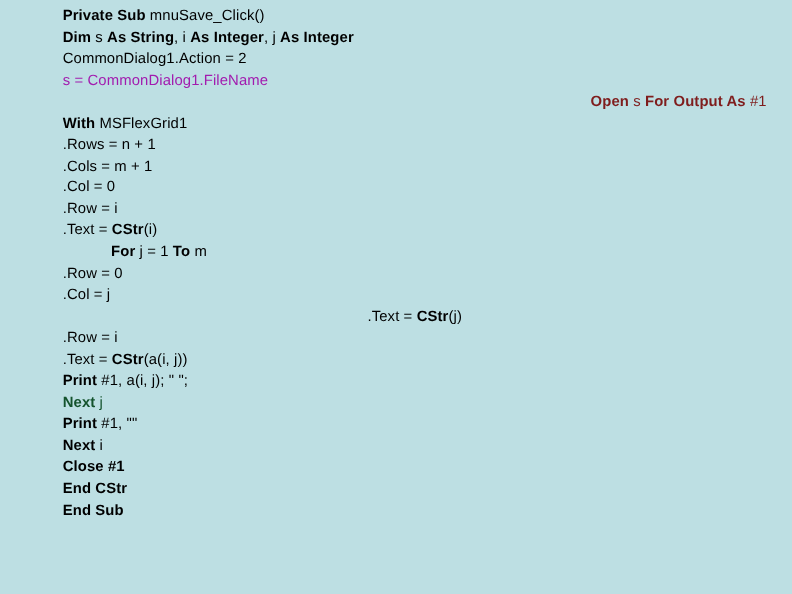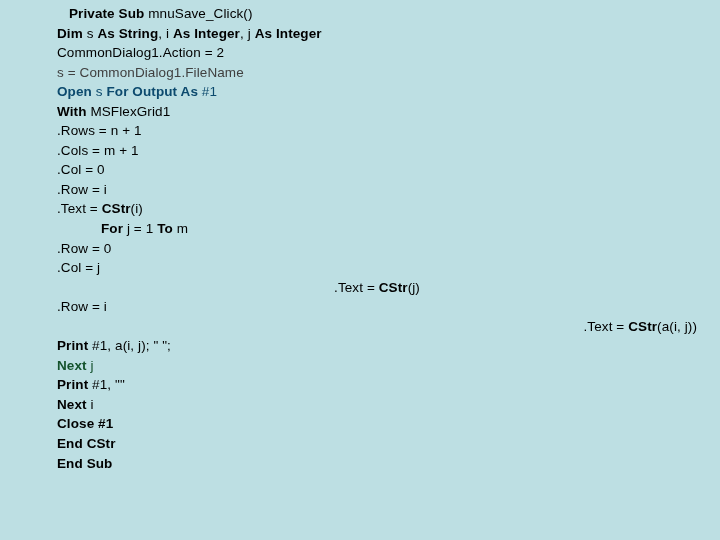--- a/index.html
+++ b/index.html
@@ -32,37 +32,37 @@
     font-weight: bold;
   }
   .code-line .id {
     font-weight: normal;
   }
 </style>
 </head>
 <body style="background: rgb(189, 223, 227);">
 
 <div id="code-listing">
-    <div class="code-line" style="color: rgb(0, 0, 0); margin-left: 12px;"><span class="kw">Private Sub</span><span class="id"> mnuSave_Click()</span></div>
+    <div class="code-line" style="color: rgb(0, 0, 0);"><span class="kw">Private Sub</span><span class="id"> mnuSave_Click()</span></div>
     <div class="code-line" style="color: rgb(0, 0, 0);"><span class="kw">Dim</span><span class="id"> s </span><span class="kw">As String</span><span class="id">, i </span><span class="kw">As Integer</span><span class="id">, j </span><span class="kw">As Integer</span></div>
     <div class="code-line" style="color: rgb(0, 0, 0);"><span class="id">CommonDialog1.Action = 2</span></div>
-    <div class="code-line" style="color: #404040;"><span class="id">s = CommonDialog1.FileName</span></div>
-    <div class="code-line" style="color: #0c4a6e;"><span class="kw">Open</span><span class="id"> s </span><span class="kw">For Output As</span><span class="id"> #1</span></div>
+    <div class="code-line" style="color: #a21caf;"><span class="id">s = CommonDialog1.FileName</span></div>
+    <div class="code-line" style="color: #7f1d1d; text-align: right;"><span class="kw">Open</span><span class="id"> s </span><span class="kw">For Output As</span><span class="id"> #1</span></div>
     <div class="code-line" style="color: rgb(0, 0, 0);"><span class="kw">With</span><span class="id"> MSFlexGrid1</span></div>
     <div class="code-line" style="color: rgb(0, 0, 0);"><span class="id">.Rows = n + 1</span></div>
     <div class="code-line" style="color: rgb(0, 0, 0);"><span class="id">.Cols = m + 1</span></div>
     <div class="code-line" style="color: rgb(0, 0, 0);"><span class="id">.Col = 0</span></div>
     <div class="code-line" style="color: rgb(0, 0, 0);"><span class="id">.Row = i</span></div>
     <div class="code-line" style="color: rgb(0, 0, 0);"><span class="id">.Text = </span><span class="kw">CStr</span><span class="id">(i)</span></div>
     <div class="code-line" style="color: rgb(0, 0, 0); padding-left: 44px;"><span class="kw">For</span><span class="id"> j = 1 </span><span class="kw">To</span><span class="id"> m</span></div>
     <div class="code-line" style="color: rgb(0, 0, 0);"><span class="id">.Row = 0</span></div>
     <div class="code-line" style="color: rgb(0, 0, 0);"><span class="id">.Col = j</span></div>
     <div class="code-line" style="color: rgb(0, 0, 0); text-align: center;"><span class="id">.Text = </span><span class="kw">CStr</span><span class="id">(j)</span></div>
     <div class="code-line" style="color: rgb(0, 0, 0);"><span class="id">.Row = i</span></div>
-    <div class="code-line" style="color: rgb(0, 0, 0); text-align: right;"><span class="id">.Text = </span><span class="kw">CStr</span><span class="id">(a(i, j))</span></div>
+    <div class="code-line" style="color: rgb(0, 0, 0);"><span class="id">.Text = </span><span class="kw">CStr</span><span class="id">(a(i, j))</span></div>
     <div class="code-line" style="color: rgb(0, 0, 0);"><span class="kw">Print</span><span class="id"> #1, a(i, j); " ";</span></div>
     <div class="code-line" style="color: #14532d;"><span class="kw">Next</span><span class="id"> j</span></div>
     <div class="code-line" style="color: rgb(0, 0, 0);"><span class="kw">Print</span><span class="id"> #1, ""</span></div>
     <div class="code-line" style="color: rgb(0, 0, 0);"><span class="kw">Next</span><span class="id"> i</span></div>
     <div class="code-line" style="color: rgb(0, 0, 0);"><span class="kw">Close #1</span></div>
     <div class="code-line" style="color: rgb(0, 0, 0);"><span class="kw">End CStr</span></div>
     <div class="code-line" style="color: rgb(0, 0, 0);"><span class="kw">End Sub</span></div>
   </div>
 
 </body></html>

